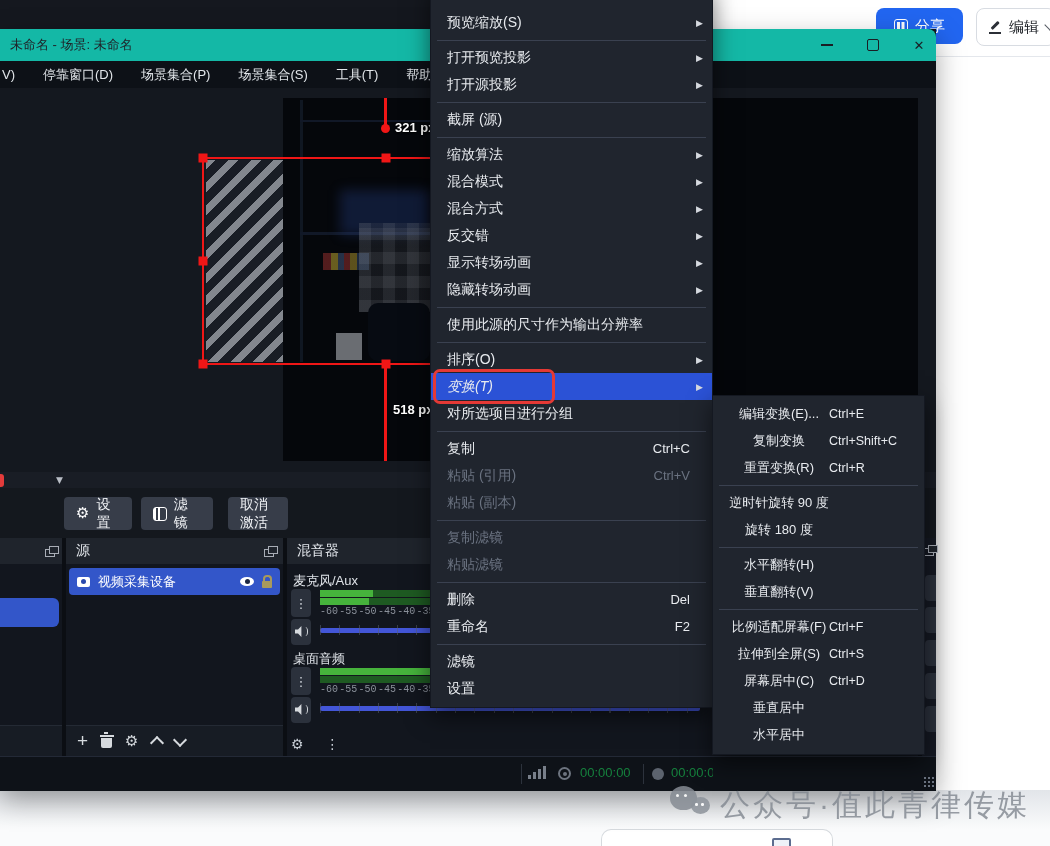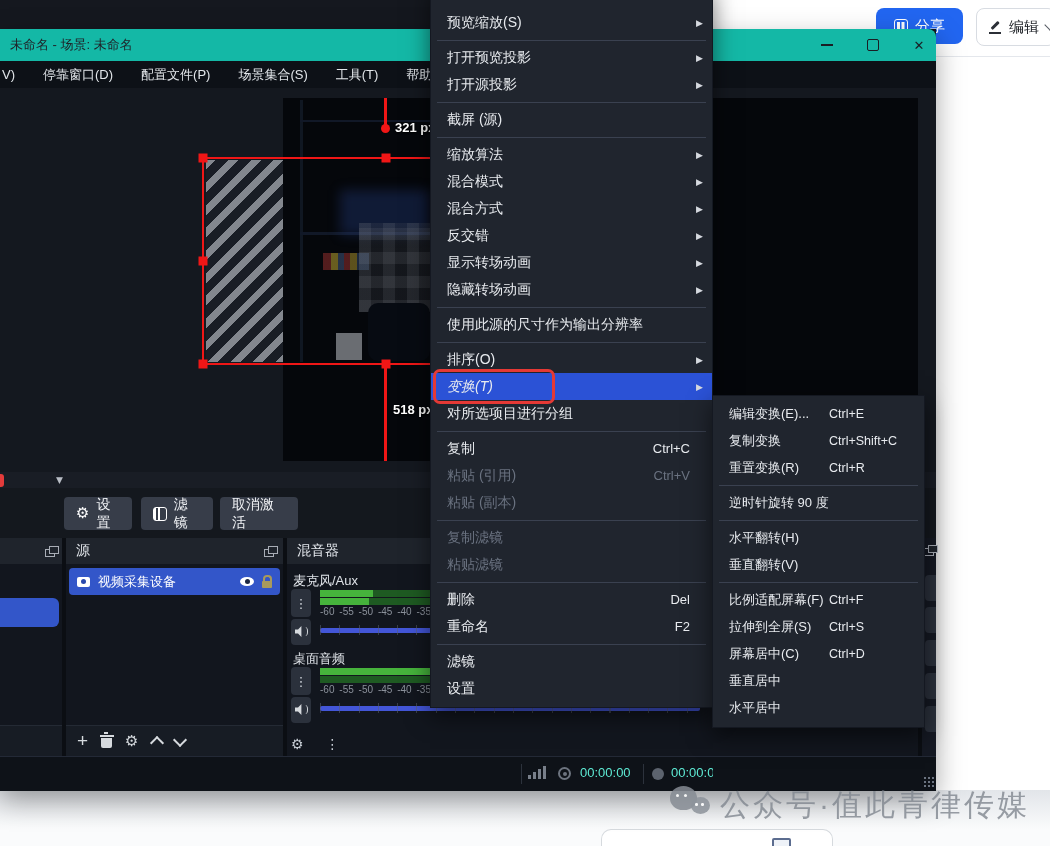--- a/index.html
+++ b/index.html
@@ -98,57 +98,57 @@
   .chev-up,.chev-dn{width:8px;height:8px;border-left:2px solid #d6dade;border-top:2px solid #d6dade;}
   .chev-up{transform:rotate(45deg);margin-top:4px;}
   .chev-dn{transform:rotate(-135deg);margin-top:-3px;}
   .dockC{left:287px;top:0;width:631px;height:218px;}
   .mix-ch{position:absolute;left:4px;right:4px;height:78px;}
   .mix-name{position:absolute;left:2px;top:0;color:#dfe3e8;font-size:13px;}
   .mix-kebab{position:absolute;left:0;top:17px;width:20px;height:28px;background:#2b313c;border-radius:4px;
              color:#cfd4db;display:flex;align-items:center;justify-content:center;font-size:13px;}
   .mbar{position:absolute;left:29px;top:18px;width:380px;height:7px;background:#1e5a22;}
   .mbar i{display:block;height:100%;background:#46b33c;}
-  .mticks{position:absolute;left:29px;top:34px;display:flex;color:#8b919b;font-size:10px;}
+  .mticks{position:absolute;left:29px;top:34px;display:flex;color:#8b919b;font-size:10px;font-family:Liberation Mono, monospace;}
   .mticks span{flex:none;width:19.3px;}
   .mix-spk{position:absolute;left:0;top:47px;width:20px;height:26px;background:#2b313c;border-radius:4px;}
   .spk-body{position:absolute;left:4px;top:7px;width:8px;height:11px;background:#d6dade;
             clip-path:polygon(0 32%,38% 32%,80% 0,80% 100%,38% 68%,0 68%);}
   .spk-wave{position:absolute;left:11px;top:8px;width:5px;height:9px;border-right:1.6px solid #d6dade;border-radius:50%;}
   .mslider{position:absolute;left:29px;top:56px;width:380px;height:5px;background:#4356d8;border-radius:2px;}
   .mslider::before{content:'';position:absolute;left:0;top:-3px;width:100%;height:10px;
     background:repeating-linear-gradient(90deg,#596070 0 1px,transparent 1px 19.3px);opacity:.55;}
   .mix-foot{position:absolute;left:4px;bottom:4px;color:#c6ccd4;display:flex;gap:22px;align-items:center;}
   .right-strip{left:922px;top:0;width:14px;height:218px;background:#151923;}
   .sliver{position:absolute;left:3px;width:11px;height:26px;background:#2b313c;border-radius:4px 0 0 4px;}
 
   
   .statusbar{left:0;top:727px;width:936px;height:34px;background:#0e1218;border-top:1px solid #232936;}
   .sb-sep{position:absolute;top:7px;width:1px;height:20px;background:#2c323c;}
   .sb-bars{position:absolute;left:528px;top:9px;display:flex;align-items:flex-end;gap:2px;}
   .sb-bars b{width:3px;background:#787f8a;display:block;}
   .sb-live{position:absolute;left:558px;top:10px;width:13px;height:13px;border:2px solid #6d747f;border-radius:50%;box-sizing:border-box;}
   .sb-live::before{content:'';position:absolute;left:2.5px;top:2.5px;width:4px;height:4px;border-radius:50%;background:#6d747f;}
   .sb-rec{position:absolute;left:652px;top:11px;width:12px;height:12px;border-radius:50%;background:#5c636e;}
-  .sb-time{position:absolute;top:8px;color:#5eead4;font-size:13px;white-space:nowrap;text-align:right;}
+  .sb-time{position:absolute;top:8px;color:#15803d;font-size:13px;white-space:nowrap;text-align:right;}
   .sb-grip{position:absolute;left:923px;top:19px;width:11px;height:11px;
     background:radial-gradient(#6b7380 1px,transparent 1.2px);background-size:4px 4px;}
 
   
   .menu{position:absolute;background:#20252e;border:1px solid #141821;box-shadow:0 8px 22px rgba(0,0,0,.55);
         box-sizing:border-box;color:#e8ebef;z-index:10;}
   .ctx{left:430px;top:-16px;width:283px;padding-bottom:5px;font-size:14px;}
   .sub{left:712px;top:395px;width:213px;padding:4px 0 6px 0;font-size:13px;z-index:11;}
   .m-item{position:relative;display:flex;align-items:center;padding:0 10px 0 16px;box-sizing:border-box;}
   .ctx .m-item{height:27px;}
   .sub .m-item{height:27px;}
   .m-item.hl{background:#2b52d6;font-style:italic;}
   .m-item.dis{color:#6a7280;}
   .m-lab{white-space:nowrap;}
-  .sub .m-lab{flex:none;width:100px;}
+  .sub .m-lab{flex:none;width:100px;text-align:center;}
   .ctx .m-sc{margin-left:auto;padding-right:12px;font-size:13px;}
   .sub .m-sc{font-size:12.5px;}
   .m-arrow{position:absolute;right:9px;top:50%;transform:translateY(-50%);font-size:9px;color:#d5d9df;}
   .m-sep{height:8px;position:relative;}
   .m-sep i{position:absolute;left:6px;right:6px;top:50%;height:1px;background:#3a4150;}
   .m-clip{height:24px;position:relative;overflow:hidden;}
   .m-clip::after{content:'';position:absolute;left:16px;top:2px;width:120px;height:4px;
     background:repeating-linear-gradient(90deg,#aeb3bb 0 10px,transparent 10px 18px);opacity:.75;}
   .annot{position:absolute;border:3px solid #e53935;pointer-events:none;z-index:5;}
   .annot.part{left:2px;top:-4px;bottom:-4px;width:116px;border-radius:7px;}
@@ -195,21 +195,21 @@
       <div class="a tb-btn" style="right:46px">
           <span class="g-max"></span>
         </div>
       <div class="a tb-btn u" style="right:0px">
           <span class="g-close">✕</span>
         </div>
     </div>
     <div class="a menubar" id="menubar">
         <span class="mb-item">V)</span>
         <span class="mb-item">停靠窗口(D)</span>
-        <span class="mb-item">配置文件(P)</span>
+        <span class="mb-item">场景集合(P)</span>
         <span class="mb-item">场景集合(S)</span>
         <span class="mb-item">工具(T)</span>
         <span class="mb-item">帮助(H)</span>
       </div>
 
     <div class="a preview">
       <div class="a video">
         <div class="a sc-frame-v"></div>
         <div class="a sc-frame-h1"></div>
         <div class="a sc-frame-h2"></div>
@@ -240,21 +240,21 @@
 
     <div class="a actions">
       <div class="a act-btn" style="left:64px;width:68px">
         <span class="gear-g u">⚙</span>
         <span>设置</span>
       </div>
       <div class="a act-btn" style="left:141px;width:72px">
         <span class="filt-ico"></span>
         <span>滤镜</span>
       </div>
-      <div class="a act-btn" style="left:220px;width:78px">
+      <div class="a act-btn" style="left:228px;width:60px">
         <span>取消激活</span>
       </div>
     </div>
 
     <div class="a docks">
       <div class="a dock dockA">
         <div class="dock-head">
           <span class="float-ico" style="right:7px;top:11px"></span>
         </div>
         <div class="a dockA-item"></div>
@@ -493,20 +493,23 @@
       <div class="m-item">
         <span class="m-lab">重置变换(R)</span>
         <span class="m-sc">Ctrl+R</span>
       </div>
       <div class="m-sep">
         <i></i>
       </div>
       <div class="m-item">
         <span class="m-lab">逆时针旋转 90 度</span>
       </div>
+      <div class="m-item">
+        <span class="m-lab">旋转 180 度</span>
+      </div>
       <div class="m-sep">
         <i></i>
       </div>
       <div class="m-item">
         <span class="m-lab">水平翻转(H)</span>
       </div>
       <div class="m-item">
         <span class="m-lab">垂直翻转(V)</span>
       </div>
       <div class="m-sep">

